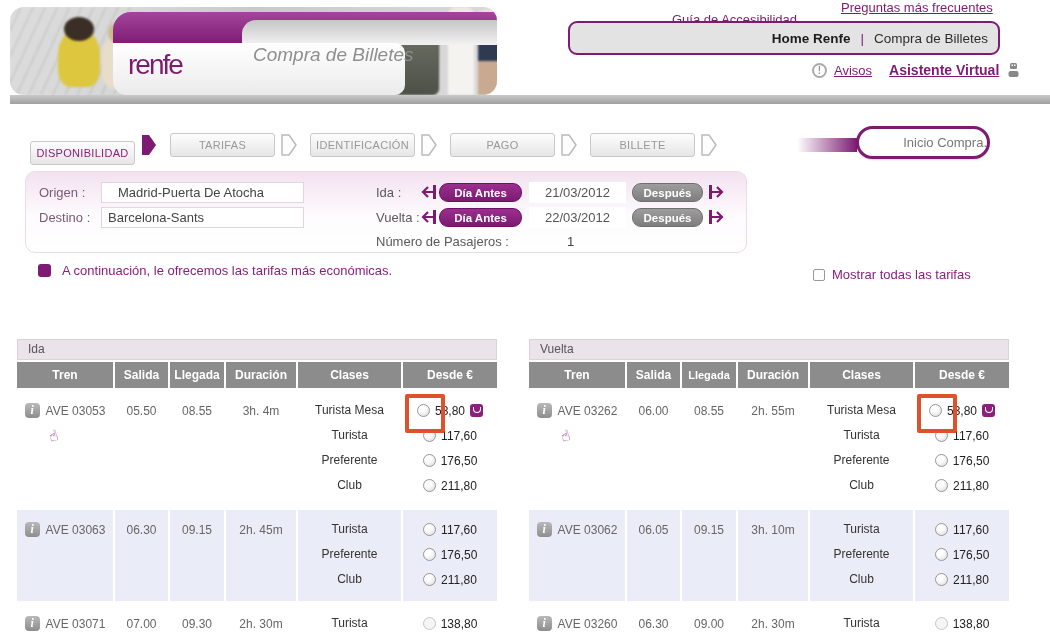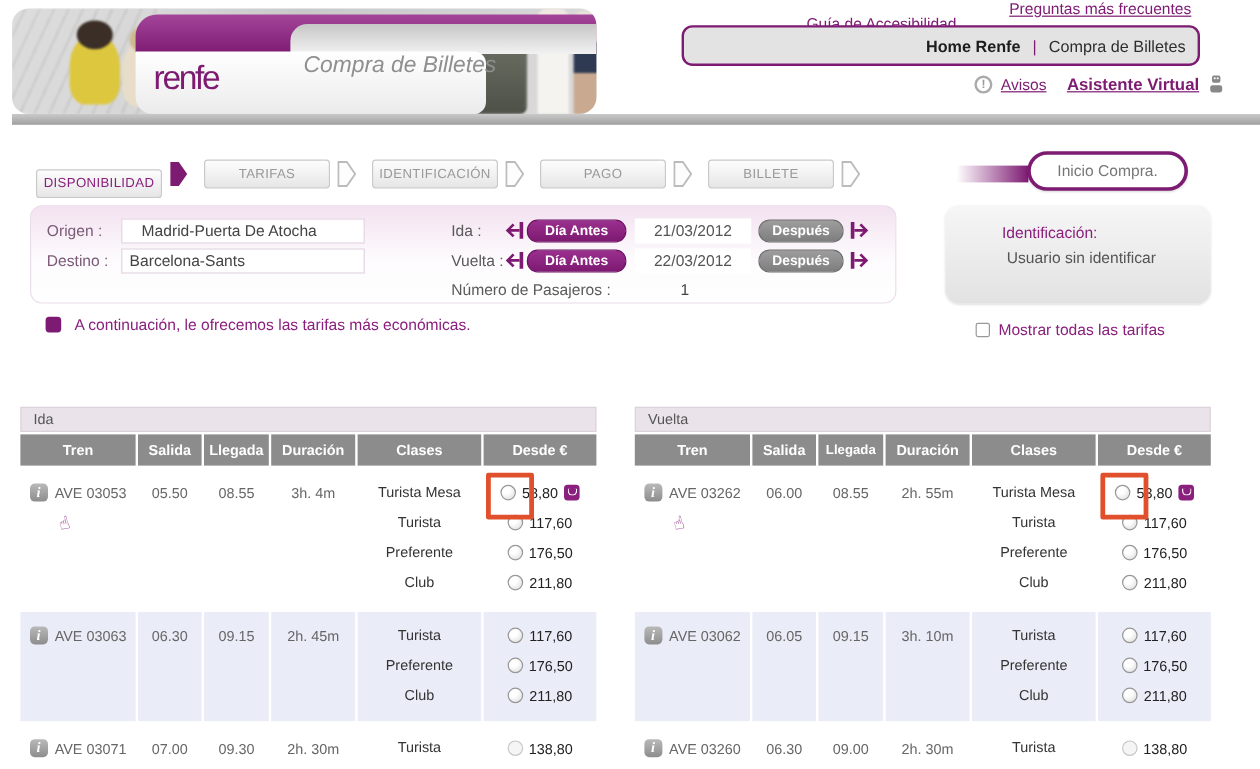--- a/index.html
+++ b/index.html
@@ -48,21 +48,21 @@
 
   
   .steps { position:absolute; left:30px; top:124px; display:flex; align-items:center; }
   .tab { width:105px; height:24px; background:linear-gradient(#fdfdfd,#e6e6e6); border:1px solid #c9c9c9;
     border-radius:3px; font-size:11px; color:#999; text-align:center; line-height:22px; letter-spacing:.3px; cursor:pointer; }
   .tab.active { color:#8a1f7d;margin-top:17px; }
   .steparrow { margin:0 13px 0 6px; display:block; }
   .grad-bar { position:absolute; left:797px; top:138px; width:60px; height:14px;
     background:linear-gradient(to right, rgba(125,26,114,0), #7d1a72); }
   .inicio-btn { position:absolute; left:856px; top:126px; width:134px; height:33px; background:#fff;
-    border:3px solid #7d1a72; border-radius:17px; font-size:13px; color:#777; text-align:center;
+    border:3px solid #7d1a72; border-radius:17px; font-size:13px; color:#777; text-align:right;
     line-height:27px; cursor:pointer; box-shadow:0 1px 2px rgba(0,0,0,.15); }
 
   
   .search-panel { position:absolute; left:25px; top:171px; width:722px; height:82px; border-radius:10px;
     background:linear-gradient(#f3e2f0,#fdfbfd 55%,#ffffff); border:1px solid #ecdcea; }
   .sp-label { position:absolute; font-size:13px; color:#7b5a77; }
   .sp-label2 { position:absolute; font-size:13px; color:#5a5a5a; }
   .sp-input { position:absolute; height:21px; background:#fff; border:1px solid #e3d4e1; font-size:13px;
     color:#444; padding:0 6px; line-height:19px; }
   .datebox { position:absolute; width:97px; height:21px; background:#fff; font-size:13px; color:#555;
@@ -217,24 +217,20 @@
     <div class="btn-gray" style="left:606px; top:36px; width:71px;">Después</div>
     <svg class="nav-ic" style="left:681px; top:36px;" width="19" height="18" viewBox="0 0 19 18">
       <path d="M3.5 2 v14" stroke="#7d1a72" stroke-width="3" fill="none"></path>
       <path d="M5 9 H14 M10 4 L15 9 L10 14" stroke="#7d1a72" stroke-width="2.2" fill="none"></path>
       </svg>
 
     <span class="sp-label2" style="left:350px; top:62px;">Número de Pasajeros :</span>
     <span class="sp-label2" style="left:541px; top:62px; color:#444;">1</span>
   </div>
 
-  <div class="ident">
-    <span class="t">Identificación:</span>
-    <span class="s">Usuario sin identificar</span>
-  </div>
 
   <div class="notice">
     <span class="sq"></span>
     <span class="txt">A continuación, le ofrecemos las tarifas más económicas.</span>
   </div>
   <div class="showall">
     <span class="cb"></span>
     <span class="txt">Mostrar todas las tarifas</span>
   </div>
 

